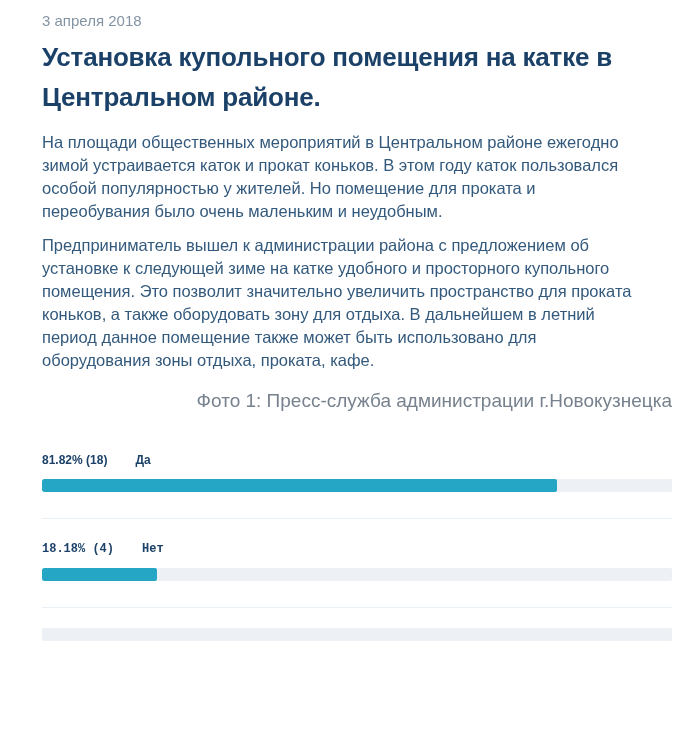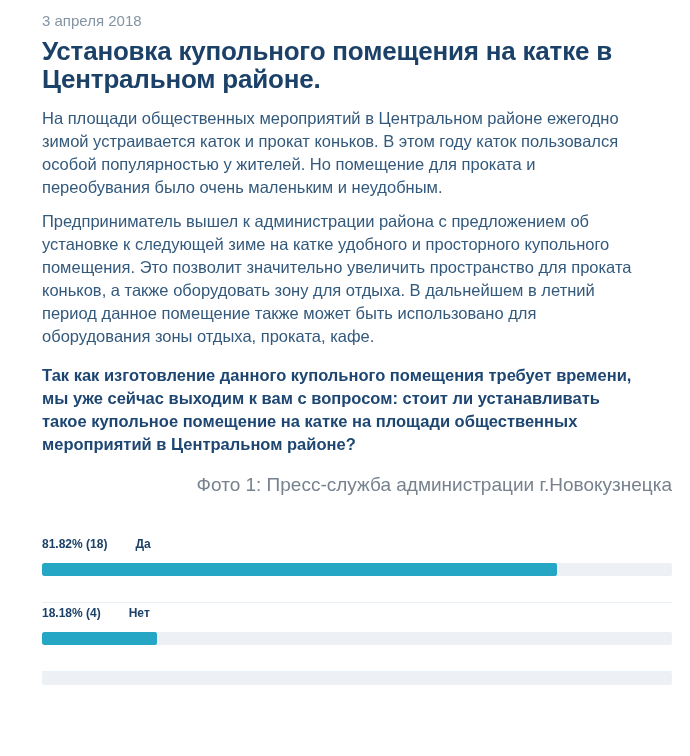--- a/index.html
+++ b/index.html
@@ -30,21 +30,21 @@
   }
   .article-date {
     color: var(--muted-color);
     font-size: 15px;
     line-height: 17px;
     margin: 0 0 8px 0;
   }
   .article-title {
     color: var(--title-color);
     font-size: 26px;
-    line-height: 28px;
+    line-height: 40px;
     font-weight: bold;
     margin: 0 0 14px 0;
     letter-spacing: -0.2px;
   }
   .article-paragraph {
     color: var(--body-text-color);
     font-size: 16.5px;
     line-height: 23px;
     margin: 0 0 11px 0;
     max-width: 600px;
@@ -65,20 +65,22 @@
     text-align: right;
   }
   .poll {
     margin-top: 40px;
   }
   .poll-option {
     padding-bottom: 26px;
   }
   .poll-option + .poll-option {
     border-top: 1px solid var(--divider-color);
+    padding-top: 20px;
+    font-family: Liberation Mono, monospace;
   }
   .poll-label {
     color: var(--title-color);
     font-size: 12px;
     line-height: 20px;
     font-weight: bold;
     margin-bottom: 9px;
   }
   .poll-answer {
     margin-left: 28px;
@@ -103,21 +105,20 @@
 <div class="container">
 
   <div class="article-date">3 апреля 2018</div>
 
   <h1 class="article-title">Установка купольного помещения на катке в Центральном районе.</h1>
 
   <p class="article-paragraph">На площади общественных мероприятий в Центральном районе ежегодно зимой устраивается каток и прокат коньков. В этом году каток пользовался особой популярностью у жителей. Но помещение для проката и переобувания было очень маленьким и неудобным.</p>
 
   <p class="article-paragraph">Предприниматель вышел к администрации района с предложением об установке к следующей зиме на катке удобного и просторного купольного помещения. Это позволит значительно увеличить пространство для проката коньков, а также оборудовать зону для отдыха. В дальнейшем в летний период данное помещение также может быть использовано для оборудования зоны отдыха, проката, кафе.</p>
 
-  <p class="article-question">Так как изготовление данного купольного помещения требует времени, мы уже сейчас выходим к вам с вопросом: стоит ли устанавливать такое купольное помещение на катке на площади общественных мероприятий в Центральном районе?</p>
 
   <div class="photo-caption">Фото 1: Пресс-служба администрации г.Новокузнецка</div>
 
   <div class="poll">
 
     <div class="poll-option">
       <div class="poll-label">
         <span>81.82% (18)</span><span class="poll-answer">Да</span>
       </div>
       <div class="poll-bar-track">

